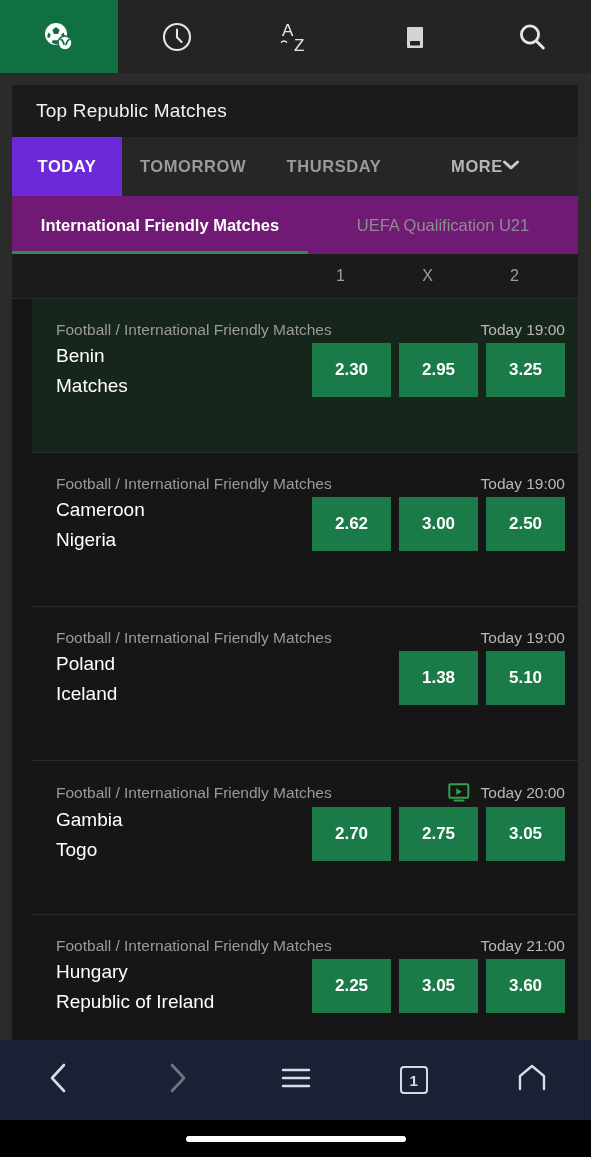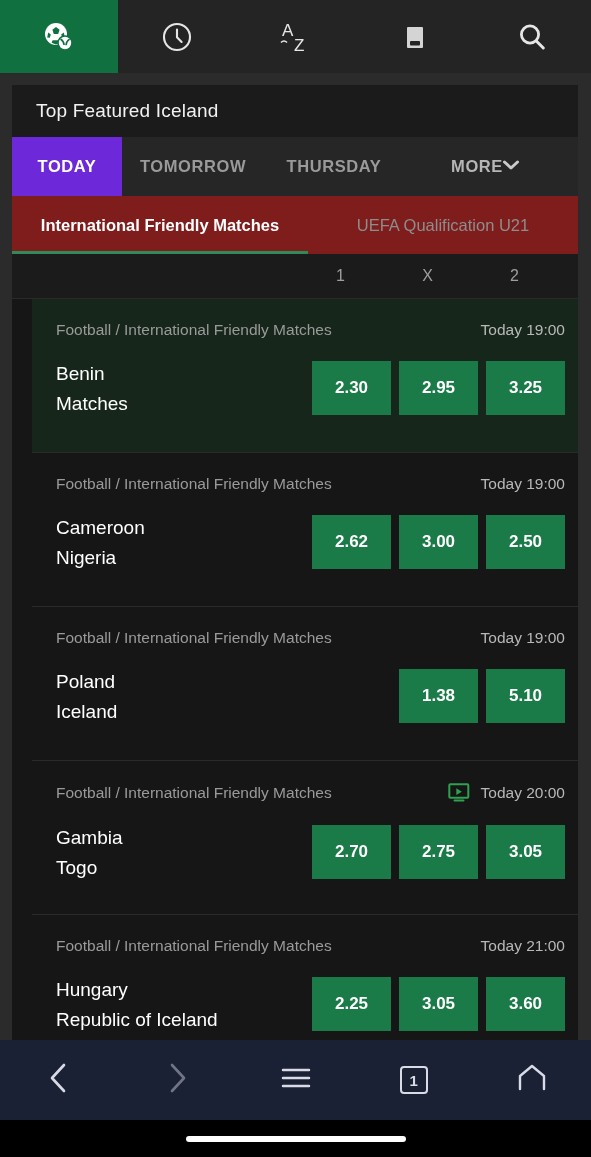--- a/index.html
+++ b/index.html
@@ -37,21 +37,21 @@
     display:flex; align-items:center; justify-content:center;
     color:#9a9a9a; font-size:16.5px; font-weight:bold; letter-spacing:.6px;
   }
   .daytab.today { width:110px; background:#6d28d9; color:#ffffff; }
   .daytab.tomorrow { width:142px; }
   .daytab.thursday { width:140px; }
   .daytab.more { flex:1; color:#b6b6b6; padding-right:12px; }
   .chev { font-size:13px; line-height:1; }
 
   
-  .leaguetabs { display:flex; height:58px; background:#7f1d1d; }
+  .leaguetabs { display:flex; height:58px; background:#701a75; }
   .leaguetab {
     display:flex; align-items:center; justify-content:center;
     font-size:16.5px; color:#8d8d8d; position:relative;
   }
   .leaguetab.active { color:#ffffff; font-weight:bold; }
   .leaguetab.active::after {
     content:""; position:absolute; left:0; right:0; bottom:0; height:3px;
     background:#2e8b57;
   }
   .leaguetab.l1 { width:296px; }
@@ -69,21 +69,21 @@
   .matchlist { height:calc(100% - 214px); overflow:hidden;padding-left:20px; }
   .match {
     height:154px; padding:22px 13px 0 24px;
     border-bottom:1px solid #2a2a2a; background:#161616;
   }
   .match.highlight { background:#17261a; }
   .meta { display:flex; align-items:center; font-size:15.5px; color:#9a9a9a; }
   .meta .league { flex:1; }
   .meta .time { color:#b8b8b8; white-space:nowrap; }
   .tv-icon { margin-right:9px; display:flex; align-items:center; }
-  .body { display:flex; align-items:flex-start; margin-top:18px; }
+  .body { display:flex; align-items:flex-start; }
   .teams { flex:1; padding-top:2px; }
   .teams div {
     color:#ffffff; font-size:19px; line-height:30px; white-space:nowrap;
   }
   .odds { display:flex; gap:8px; padding-top:4px; }
   .odd {
     width:79px; height:54px; background:#1a7a48; border-radius:0;
     display:flex; align-items:center; justify-content:center;
     color:#ffffff; font-size:17px; font-weight:bold;
   }
@@ -156,21 +156,21 @@
         <svg width="34" height="34" viewBox="0 0 34 34">
           <circle cx="15" cy="14.5" r="8.6" fill="none" stroke="#e6e6e6" stroke-width="2.8"></circle>
           <path d="M21.3 21l7 7" fill="none" stroke="#e6e6e6" stroke-width="3" stroke-linecap="round"></path>
         </svg>
       </span>
     </div>
   </div>
 
   <div class="content">
 
-    <div class="card-title">Top Featured Iceland</div>
+    <div class="card-title">Top Republic Matches</div>
 
     <div class="daytabs">
       <div class="daytab today">
         <span>TODAY</span>
       </div>
       <div class="daytab tomorrow">
         <span>TOMORROW</span>
       </div>
       <div class="daytab thursday">
         <span>THURSDAY</span>
@@ -282,21 +282,21 @@
       </div>
 
       <div class="match">
         <div class="meta">
           <span class="league">Football / International Friendly Matches</span>
           <span class="time">Today 21:00</span>
         </div>
         <div class="body">
           <div class="teams">
             <div>Hungary</div>
-            <div>Republic of Iceland</div>
+            <div>Republic of Ireland</div>
           </div>
           <div class="odds">
             <div class="odd">2.25</div>
             <div class="odd">3.05</div>
             <div class="odd">3.60</div>
           </div>
         </div>
       </div>
 
     </div>

